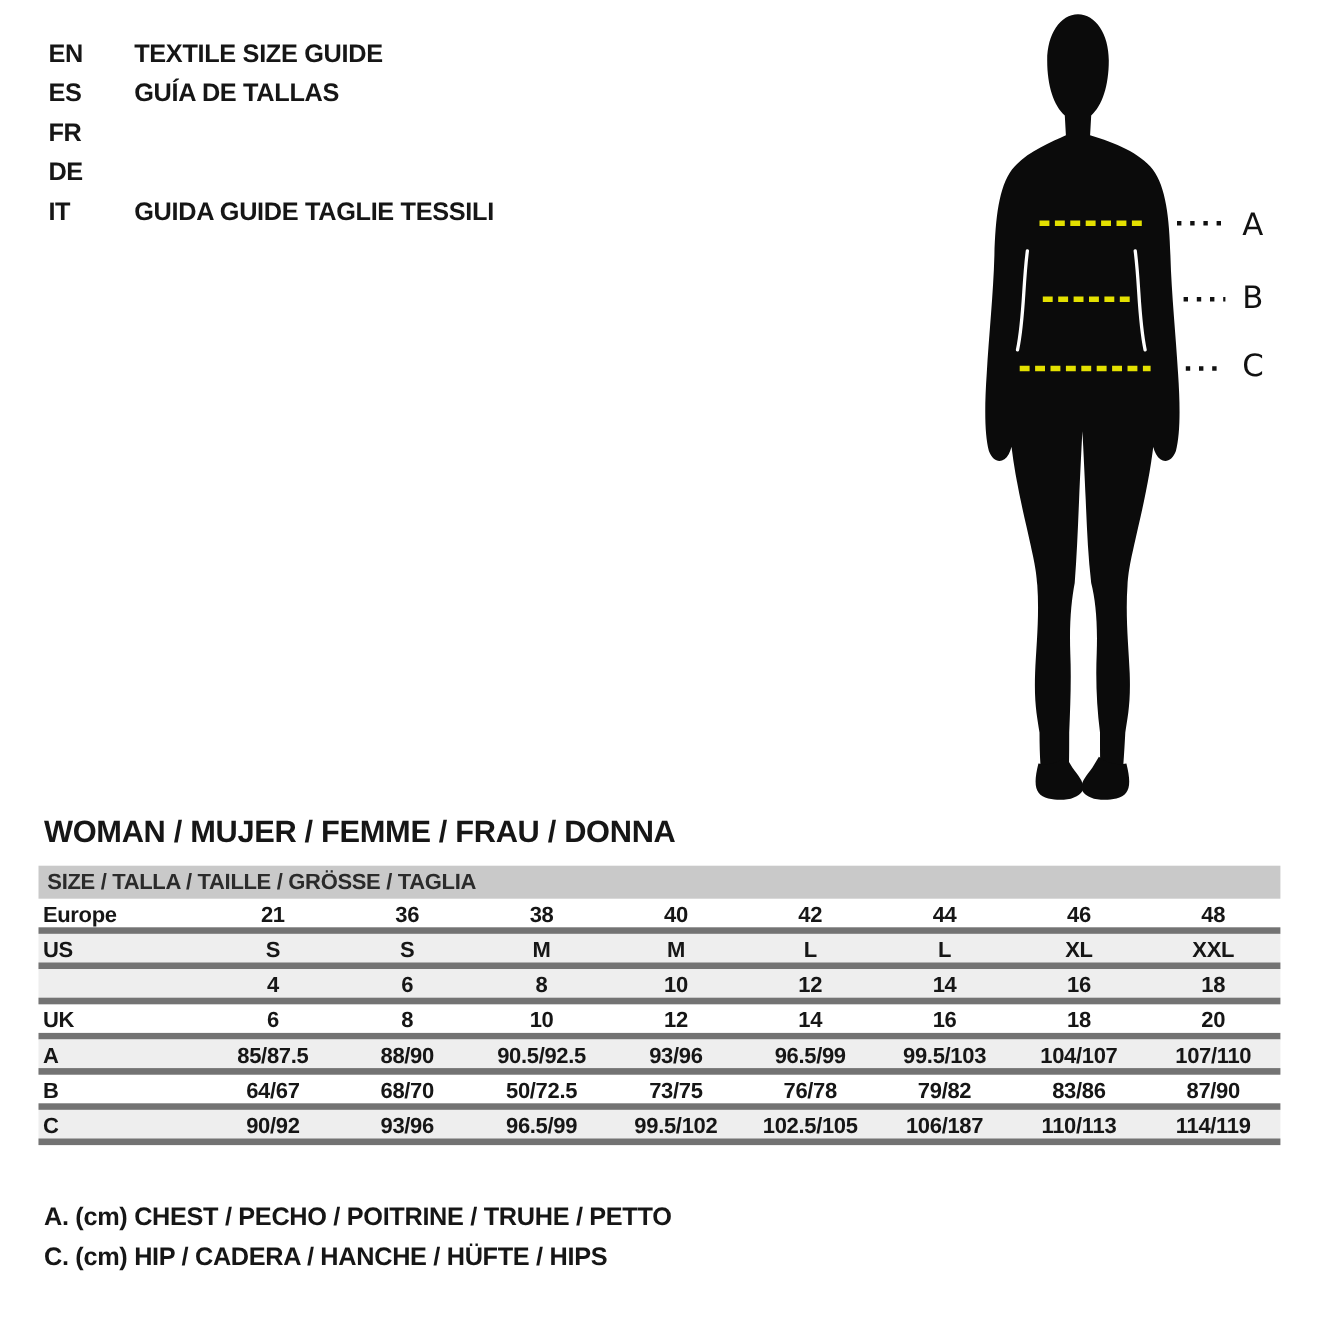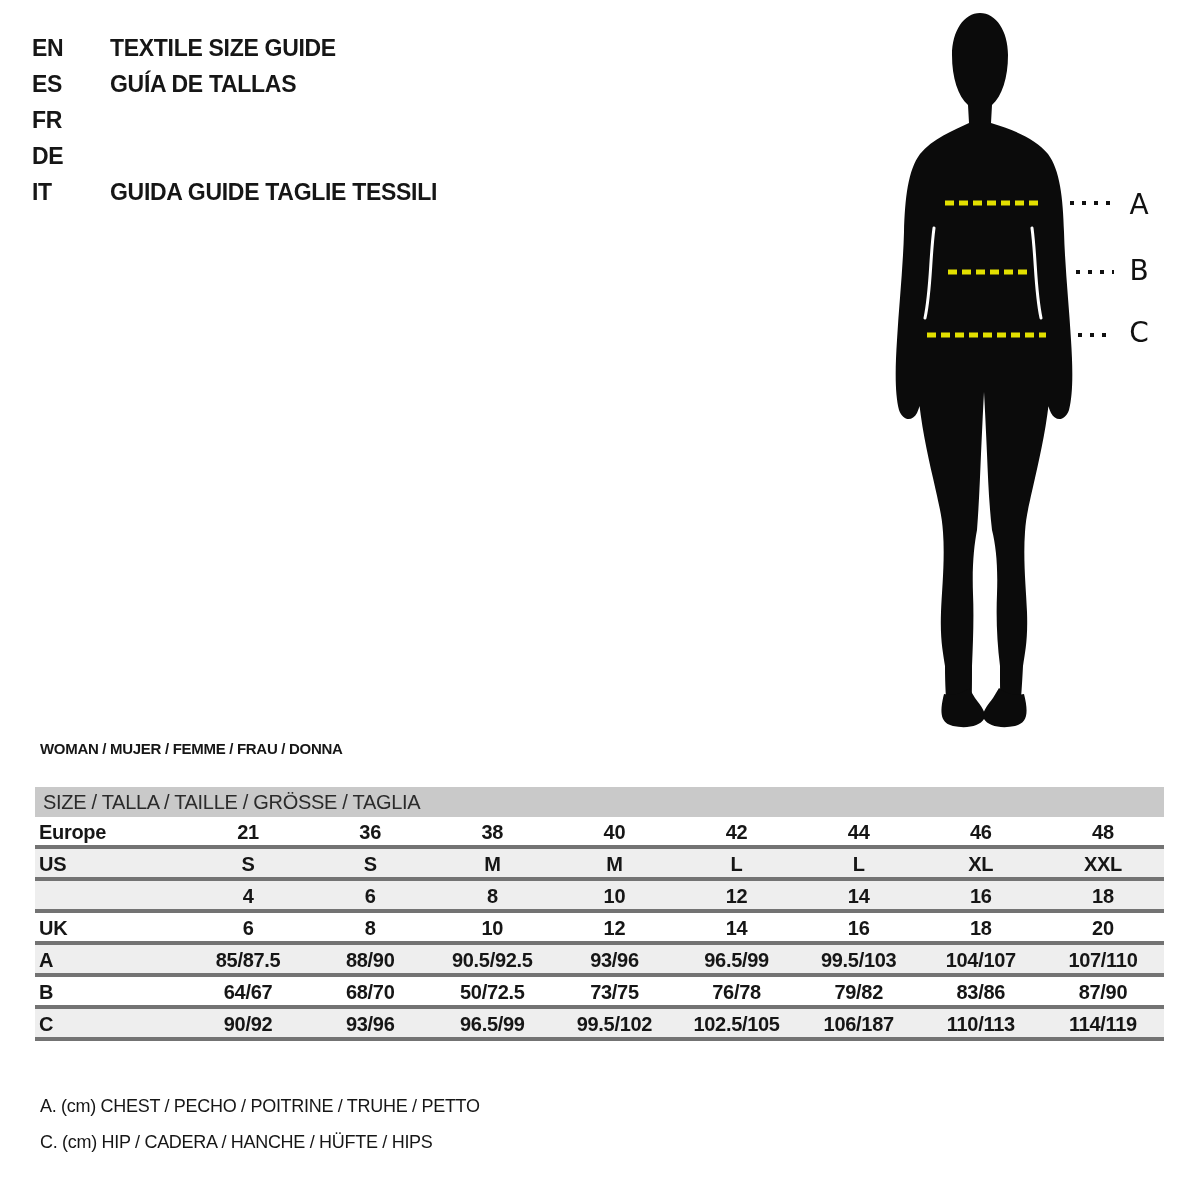--- a/index.html
+++ b/index.html
@@ -9,58 +9,58 @@
     --row-gray:#eeeeee;
     --silhouette:#0b0b0b;
   }
   html,body{margin:0;padding:0;}
   body{
     width:1200px;height:1200px;position:relative;background:#ffffff;
     font-family:"Liberation Sans",sans-serif;color:var(--ink);
     overflow:hidden;
   }
   
-  .lang-list{position:absolute;left:32px;top:30px;}
+  .lang-list{position:absolute;left:44px;top:30px;}
   .lang-row{display:flex;line-height:36px;font-size:23px;font-weight:bold;letter-spacing:-0.3px;}
   .lang-code{width:78px;}
   
   .figure-wrap{position:absolute;left:880px;top:0;width:240px;height:740px;}
   .figure-wrap svg{display:block;width:240px;height:740px;}
   .body{fill:var(--silhouette);stroke:none;}
   .sep{fill:none;stroke:#ffffff;stroke-width:3;stroke-linecap:round;}
   .ml{stroke:var(--accent-yellow);stroke-width:5;stroke-dasharray:9 5;}
   .dot{stroke:#111111;stroke-width:4;stroke-dasharray:4 8;}
   .marker-label{
     position:absolute;left:1117px;width:44px;text-align:center;
     font-family:"DejaVu Sans",sans-serif;font-size:28px;line-height:30px;color:#111;
   }
   .marker-0{top:190px;}
   .marker-1{top:256px;}
   .marker-2{top:318px;}
   
-  .section-title{position:absolute;left:40px;top:740px;font-size:15px;font-weight:bold;letter-spacing:-0.3px;}
+  .section-title{position:absolute;left:40px;top:740px;font-size:28px;font-weight:bold;letter-spacing:-0.3px;}
   
   .size-table{position:absolute;left:35px;top:787px;width:1129px;}
   .thead{
     height:30px;line-height:30px;background:var(--header-gray);
-    font-size:20px;font-weight:normal;padding-left:8px;color:#2b2b2b;
+    font-size:20px;font-weight:bold;padding-left:8px;color:#2b2b2b;
     box-sizing:border-box;letter-spacing:-0.3px;
   }
   .trow{
     display:grid;grid-template-columns:152px repeat(8,1fr);
     height:32px;line-height:30px;box-sizing:border-box;
-    border-bottom:4px solid #737373;
+    border-bottom:6px solid #737373;
     font-size:20px;font-weight:bold;letter-spacing:-0.3px;
   }
   .trow.shaded{background:var(--row-gray);}
   .row-label{padding-left:4px;text-align:left;}
   .cell{text-align:center;}
   
   .legend{position:absolute;left:40px;top:1088px;}
-  .legend-line{font-size:18px;font-weight:normal;line-height:36px;letter-spacing:-0.3px;}
+  .legend-line{font-size:23px;font-weight:bold;line-height:36px;letter-spacing:-0.3px;}
 </style>
 </head>
 <body>
 
 <div class="lang-list" id="lang-list">
   <div class="lang-row">
     <span class="lang-code">EN</span>
     <span class="lang-label">TEXTILE SIZE GUIDE</span>
   </div>
 

